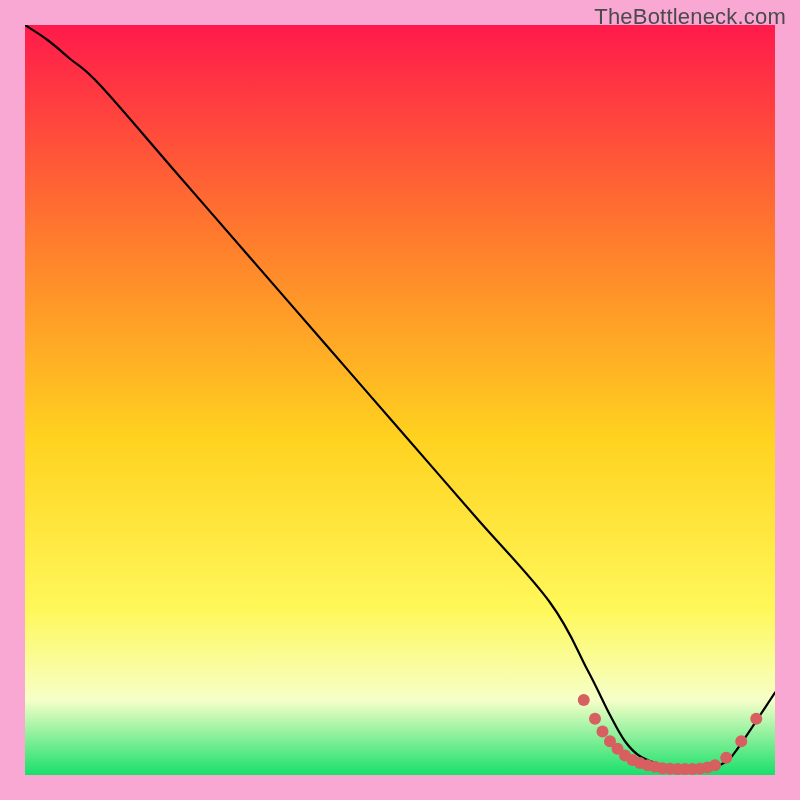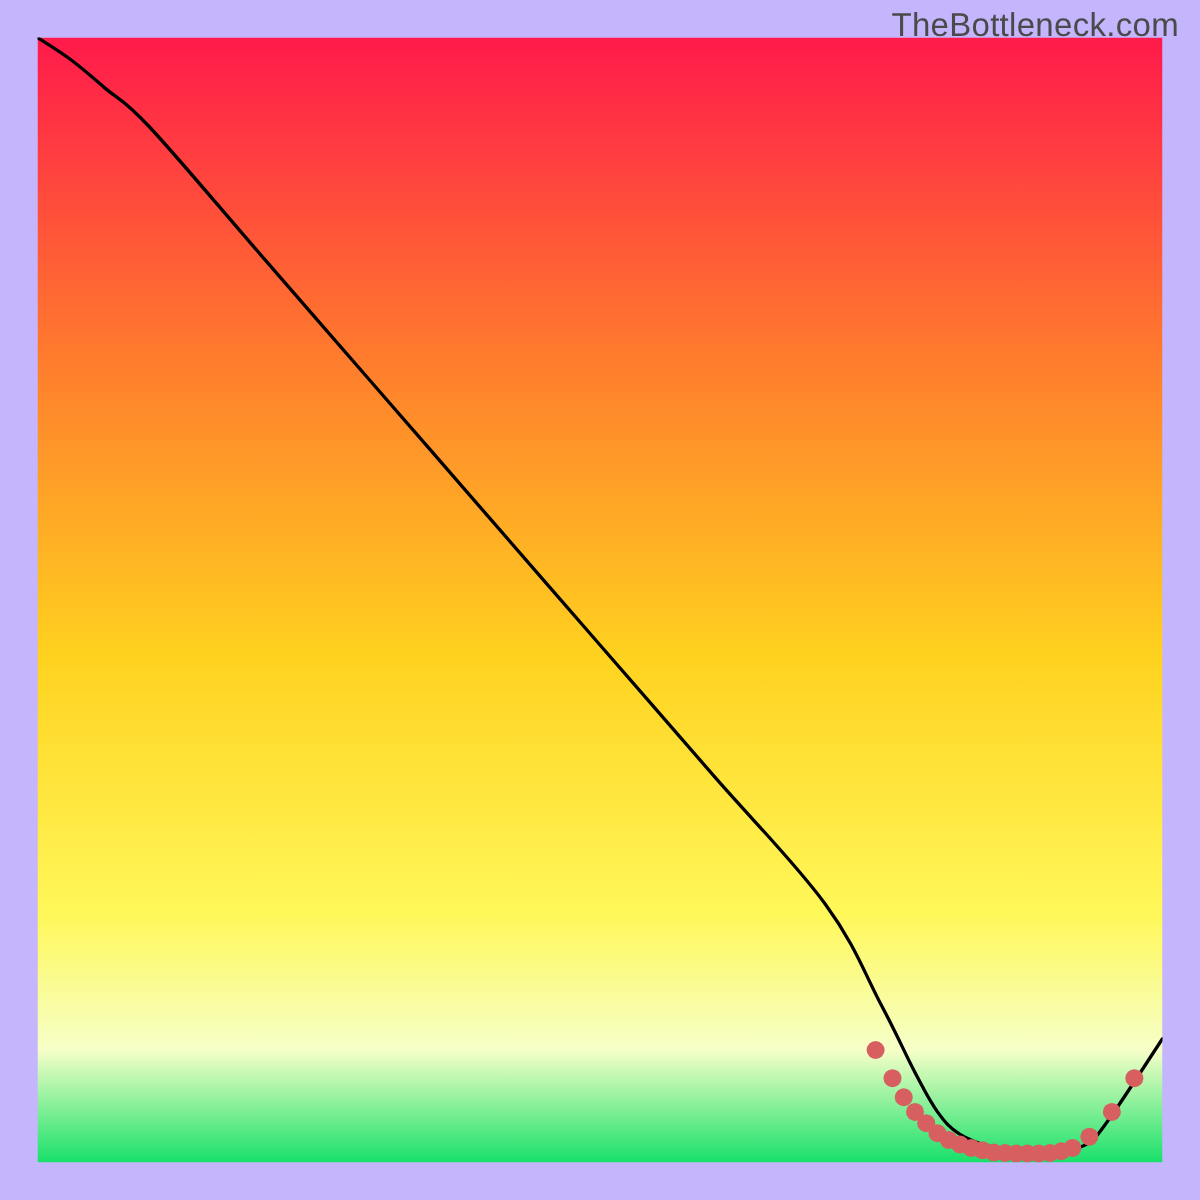--- a/index.html
+++ b/index.html
@@ -8,21 +8,21 @@
     width: 800px;
     height: 800px;
     background: #000;
     overflow: hidden;
     font-family: Arial, Helvetica, sans-serif;
   }
   .frame {
     position: relative;
     width: 800px;
     height: 800px;
-    background: #c4b5fd;
+    background: #f9a8d4;
   }
   .watermark {
     position: absolute;
     top: 4px;
     right: 14px;
     color: #4a4a4a;
     font-size: 22px;
     font-weight: 500;
     letter-spacing: 0.2px;
     z-index: 5;

